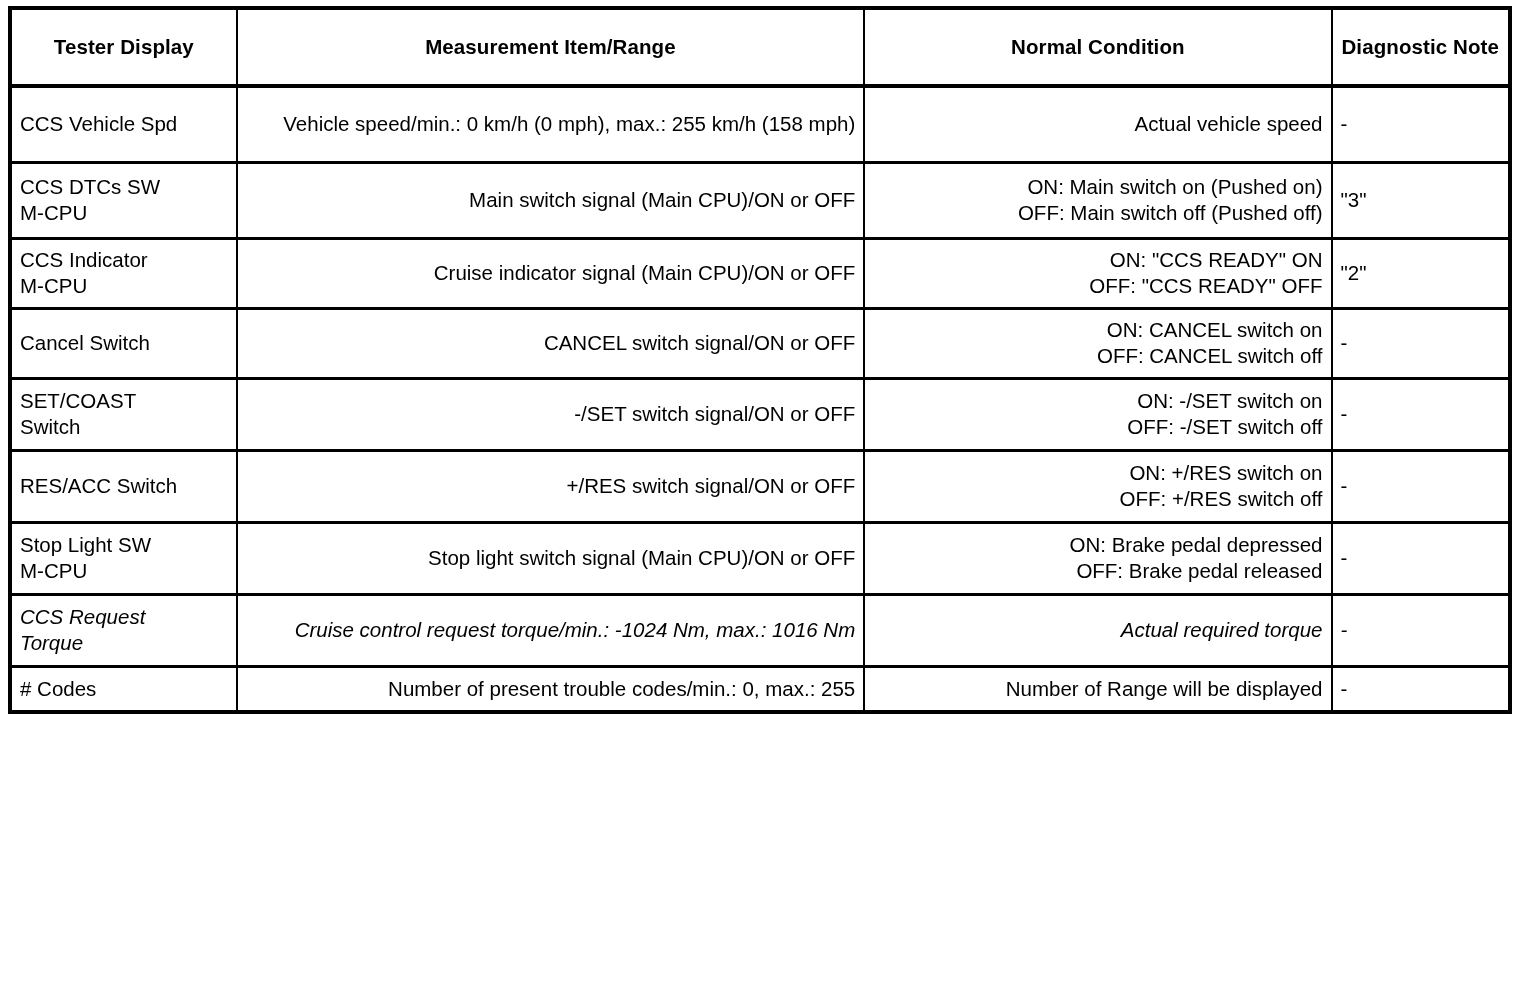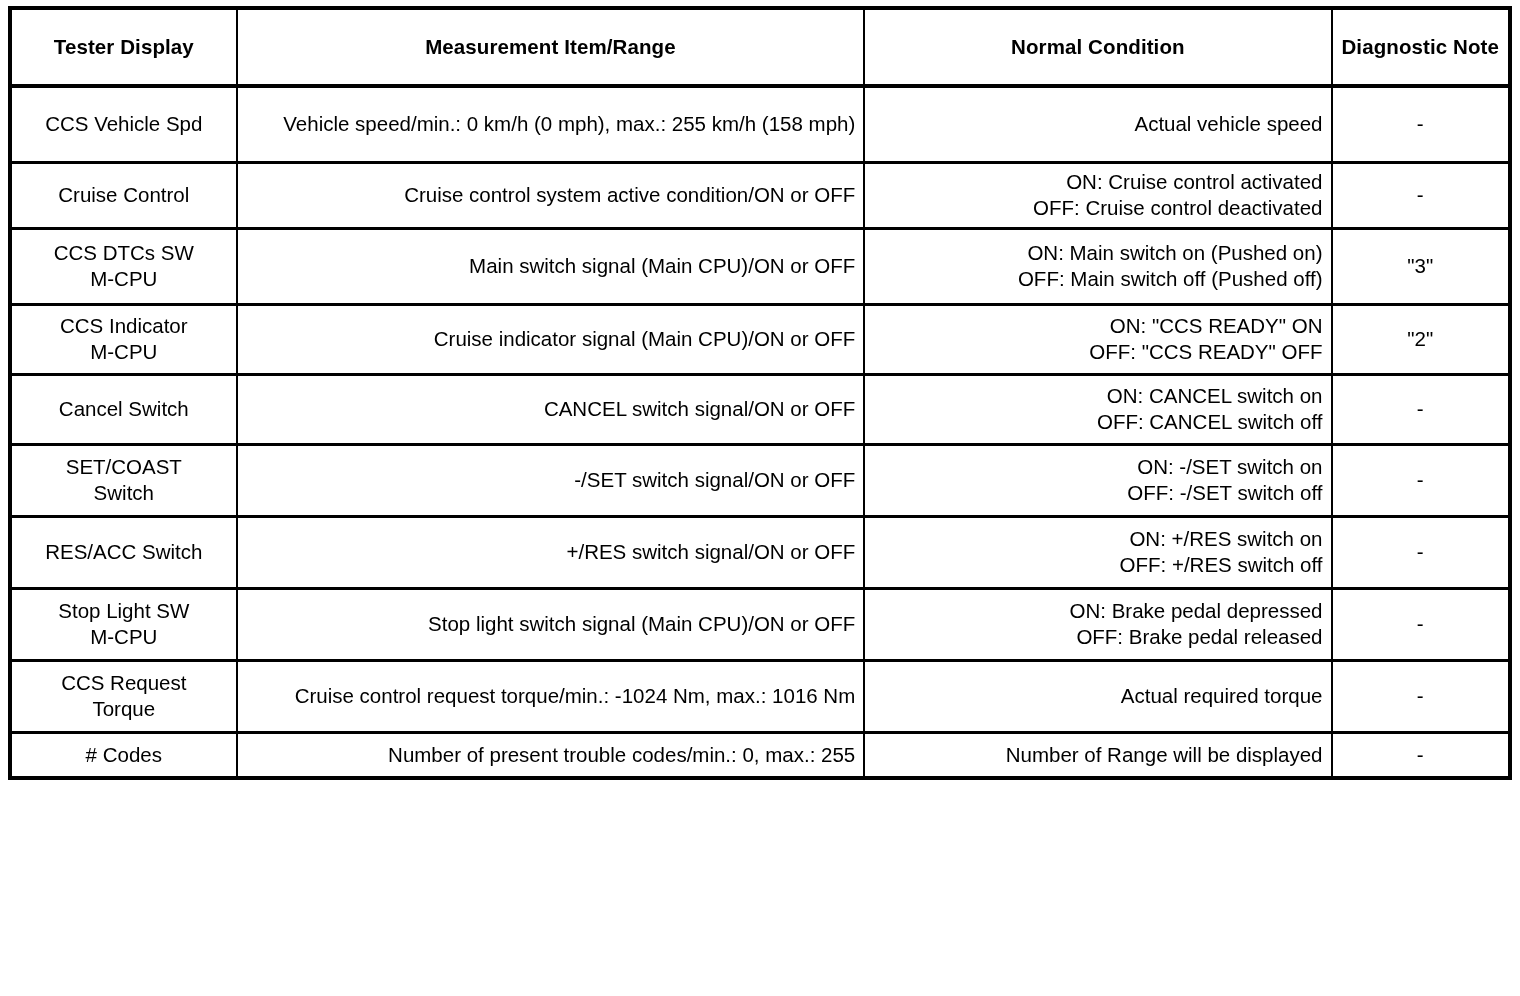--- a/index.html
+++ b/index.html
@@ -52,21 +52,21 @@
     font-weight: bold;
     text-align: center;
     border-bottom: 4px solid #000;
     font-size: 20.5px;
     letter-spacing: 0.1px;
   }
 
   
   td.col-display,
   td.col-note {
-    text-align: center;
+    text-align: left;
   }
   td.col-item,
   td.col-cond {
     text-align: right;
   }
 
   td.col-note {
     font-size: 20.5px;
   }
 
@@ -100,31 +100,20 @@
         <tr style="height: 76px;">
           <td class="col-display lines">
             <span>CCS Vehicle Spd</span>
           </td>
           <td class="col-item">Vehicle speed/min.: 0 km/h (0 mph), max.: 255 km/h (158 mph)</td>
           <td class="col-cond lines">
             <span>Actual vehicle speed</span>
           </td>
           <td class="col-note">-</td>
         </tr>
-        <tr style="height: 66px;">
-          <td class="col-display lines">
-            <span>Cruise Control</span>
-          </td>
-          <td class="col-item">Cruise control system active condition/ON or OFF</td>
-          <td class="col-cond lines">
-            <span>ON: Cruise control activated</span>
-            <span>OFF: Cruise control deactivated</span>
-          </td>
-          <td class="col-note">-</td>
-        </tr>
         <tr style="height: 76px;">
           <td class="col-display lines">
             <span>CCS DTCs SW</span>
             <span>M-CPU</span>
           </td>
           <td class="col-item">Main switch signal (Main CPU)/ON or OFF</td>
           <td class="col-cond lines">
             <span>ON: Main switch on (Pushed on)</span>
             <span>OFF: Main switch off (Pushed off)</span>
           </td>
@@ -181,21 +170,21 @@
             <span>Stop Light SW</span>
             <span>M-CPU</span>
           </td>
           <td class="col-item">Stop light switch signal (Main CPU)/ON or OFF</td>
           <td class="col-cond lines">
             <span>ON: Brake pedal depressed</span>
             <span>OFF: Brake pedal released</span>
           </td>
           <td class="col-note">-</td>
         </tr>
-        <tr style="height: 72px;">
+        <tr style="height: 72px; font-style: italic;">
           <td class="col-display lines">
             <span>CCS Request</span>
             <span>Torque</span>
           </td>
           <td class="col-item">Cruise control request torque/min.: -1024 Nm, max.: 1016 Nm</td>
           <td class="col-cond lines">
             <span>Actual required torque</span>
           </td>
           <td class="col-note">-</td>
         </tr>

